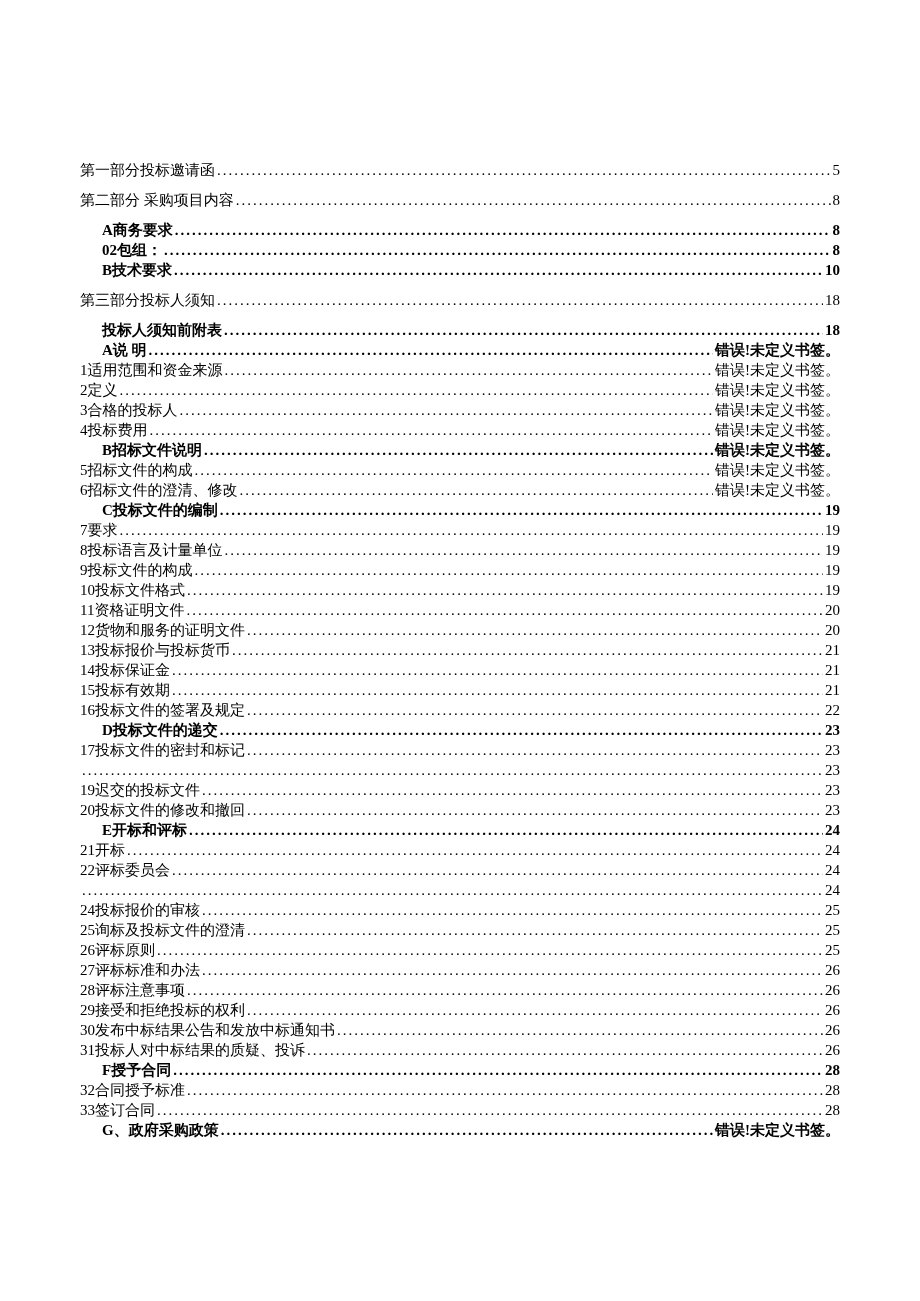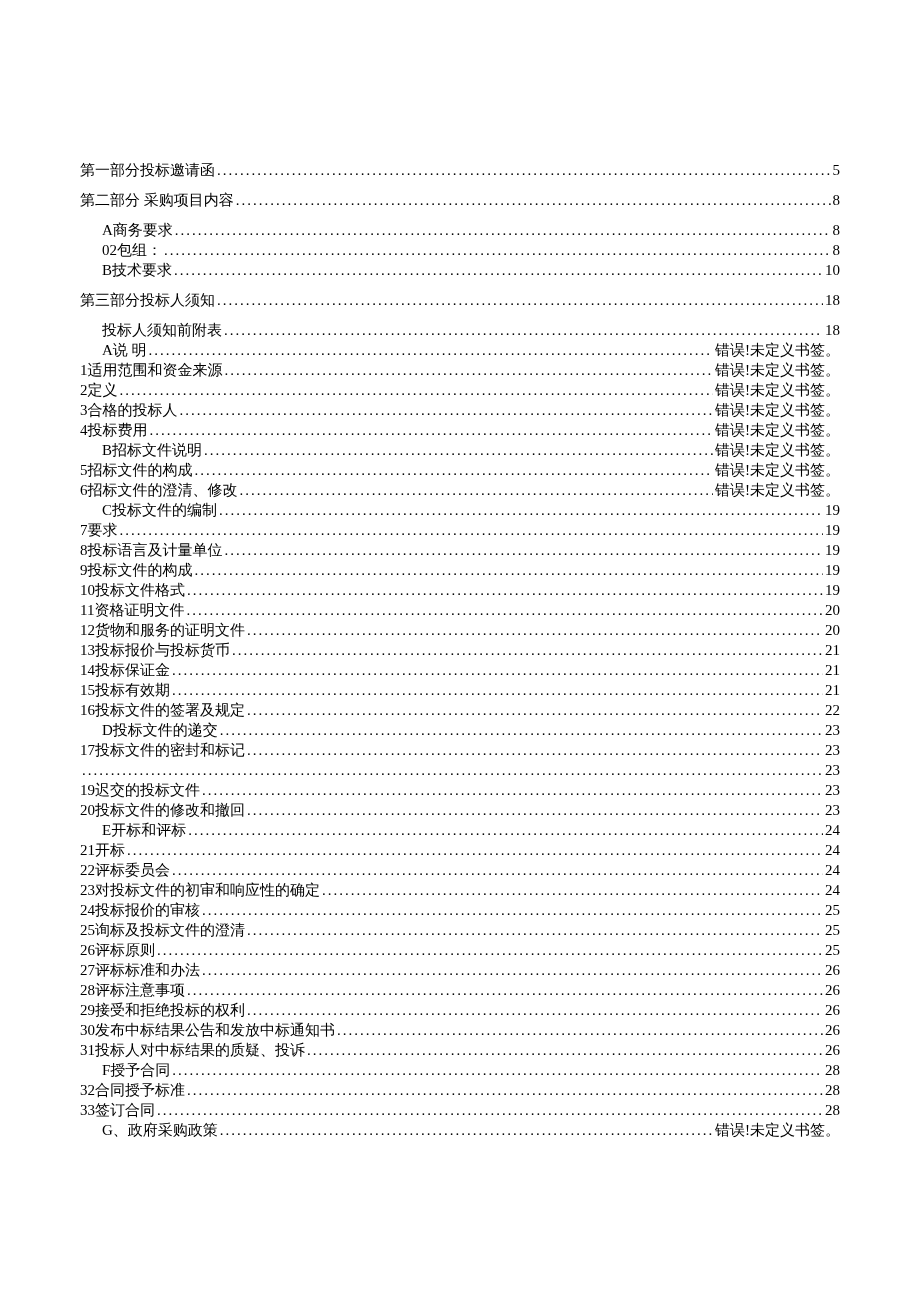--- a/index.html
+++ b/index.html
@@ -12,21 +12,21 @@
       color: #000;
       padding: 150px 80px 80px 80px;
     }
     .toc-entry {
       display: flex;
       align-items: flex-end;
       line-height: 20px;
       white-space: nowrap;
     }
     .toc-l1 { margin-bottom: 10px; margin-top: 10px; }
-    .toc-l2 { padding-left: 22px; }
+    .toc-l2 { padding-left: 22px; font-weight: bold; }
     .toc-l3 { padding-left: 0px; }
     .label { flex-shrink: 0; }
     .dots {
       flex: 1;
       overflow: hidden;
       letter-spacing: 2px;
       margin: 0 2px;
       font-family: "SimSun", serif;
     }
     .dots::after {
@@ -201,21 +201,20 @@
       <span class="label">21开标</span>
       <span class="dots"></span>
       <span class="page">24</span>
     </div>
     <div class="toc-entry toc-l3">
       <span class="label">22评标委员会</span>
       <span class="dots"></span>
       <span class="page">24</span>
     </div>
     <div class="toc-entry toc-l3">
-      <span class="label">23对投标文件的初审和响应性的确定</span>
       <span class="dots"></span>
       <span class="page">24</span>
     </div>
     <div class="toc-entry toc-l3">
       <span class="label">24投标报价的审核</span>
       <span class="dots"></span>
       <span class="page">25</span>
     </div>
     <div class="toc-entry toc-l3">
       <span class="label">25询标及投标文件的澄清</span>

